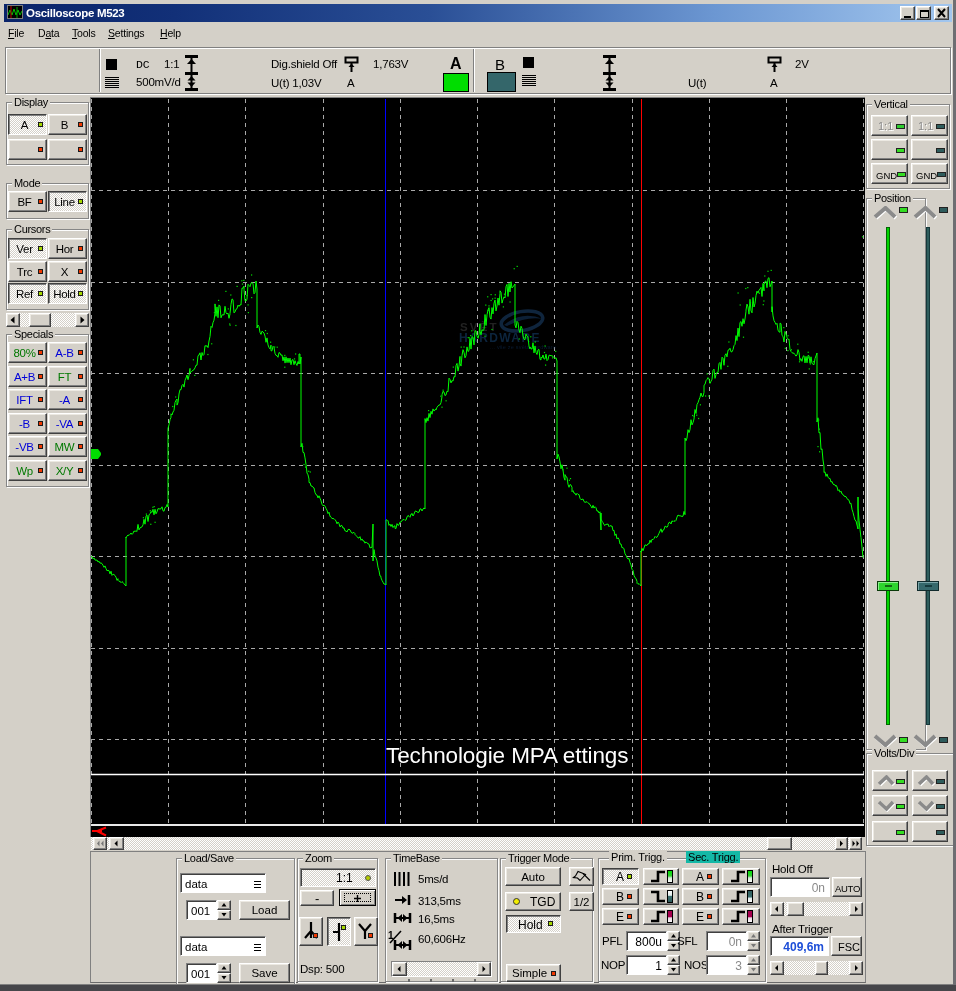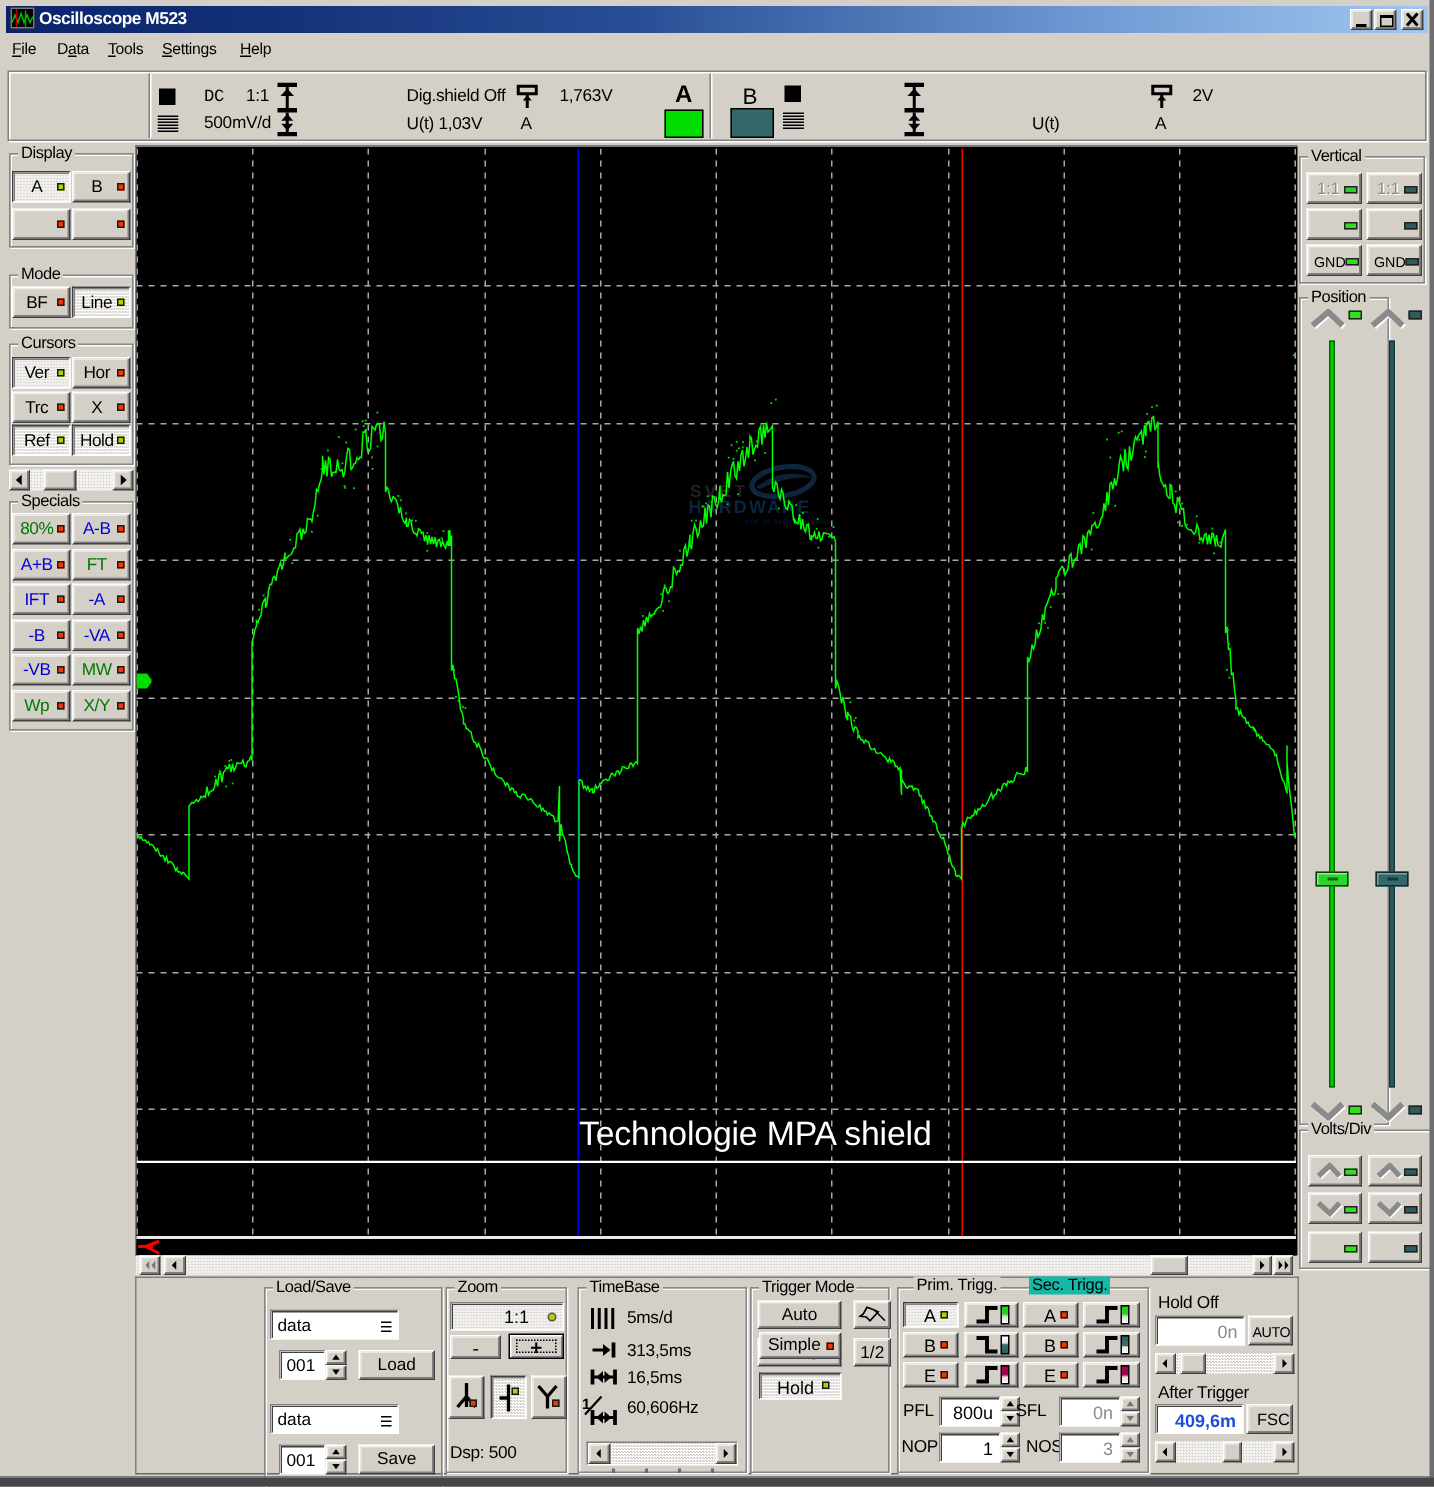--- a/index.html
+++ b/index.html
@@ -502,21 +502,21 @@
         <rect x="475.4" y="368.6" width="1.2" height="1.2"></rect>
         <rect x="728.0" y="352.2" width="1.2" height="1.2"></rect>
         <rect x="726.4" y="347.0" width="1.2" height="1.2"></rect>
         <rect x="696.3" y="251.0" width="1.2" height="1.2"></rect>
         <rect x="699.8" y="250.2" width="1.2" height="1.2"></rect>
         <rect x="693.7" y="248.7" width="1.2" height="1.2"></rect>
       </g>
 <path d="M0 350 h7 l3 4 v2 l-3 4 h-7 Z" fill="#00dd00"></path>
 </svg>
 </div>
-<div class="ab" style="left:386px;top:743px;width:270px;color:#fff;font-size:22.5px;letter-spacing:-0.1px;">Technologie MPA shield</div>
+<div class="ab" style="left:386px;top:743px;width:270px;color:#fff;font-size:22.5px;letter-spacing:-0.1px;">Technologie MPA ettings</div>
 <div class="ab" style="left:91px;top:824px;width:773px;height:2px;background:#e8e8e8;"></div>
 <div class="ab" style="left:91px;top:826px;width:773px;height:11px;background:#000;">
 <svg width="20" height="11" style="display:block">
       <path d="M15 1.5 L6 5 L15 9.5 M1 5 L11 5" stroke="#fb0000" stroke-width="2" fill="none"></path>
     </svg>
 </div>
 
 <div class="ab dither" style="left:91px;top:837px;width:771px;height:13px;"></div>
 <div class="arrbtn" style="left:93px;top:837px;width:14px;height:13px;">
     <svg width="12" height="11">
@@ -680,21 +680,21 @@
   </div>
 <div class="ab raised" style="left:505px;top:892px;width:56px;height:19px;">
     <i class="ab" style="left:7px;top:5px;width:7px;height:7px;border-radius:50%;background:#f2ee00;border:1px solid #333;"></i>
     <span class="ab" style="left:24px;top:2px;font-size:12px;">TGD</span>
   </div>
 <div class="ab raised btxt" style="left:569px;top:892px;width:25px;height:19px;line-height:18px;">1/2</div>
 <div class="ab pressed" style="left:506px;top:915px;width:55px;height:18px;">
     <span class="ab" style="left:11px;top:2px;font-size:12px;">Hold</span>
     <i class="led lg" style="left:41px;top:5px;"></i>
   </div>
-<div class="ab raised" style="left:506px;top:888px;width:55px;height:18px;">
+<div class="ab raised" style="left:506px;top:964px;width:55px;height:18px;">
     <span class="ab" style="left:5px;top:2px;font-size:11.5px;">Simple</span>
     <i class="led lr" style="left:44px;top:6px;"></i>
   </div>
 
 <div class="ab gb" style="left:598px;top:858px;width:168px;height:124px;"></div>
 <div class="ab" style="left:609px;top:851px;background:#d4d0c8;padding:0 2px;font-size:11px;letter-spacing:-0.2px;">Prim. Trigg.</div>
 <div class="ab" style="left:686px;top:851px;background:#14b8a6;padding:0 2px;font-size:11px;letter-spacing:-0.2px;">Sec. Trigg.</div>
 <div class="ab pressed" style="left:602px;top:868px;width:37px;height:17px;">
     <span class="ab" style="left:13px;top:1px;font-size:12px;">A</span>
     <i class="led lg" style="left:24px;top:5px;"></i>

